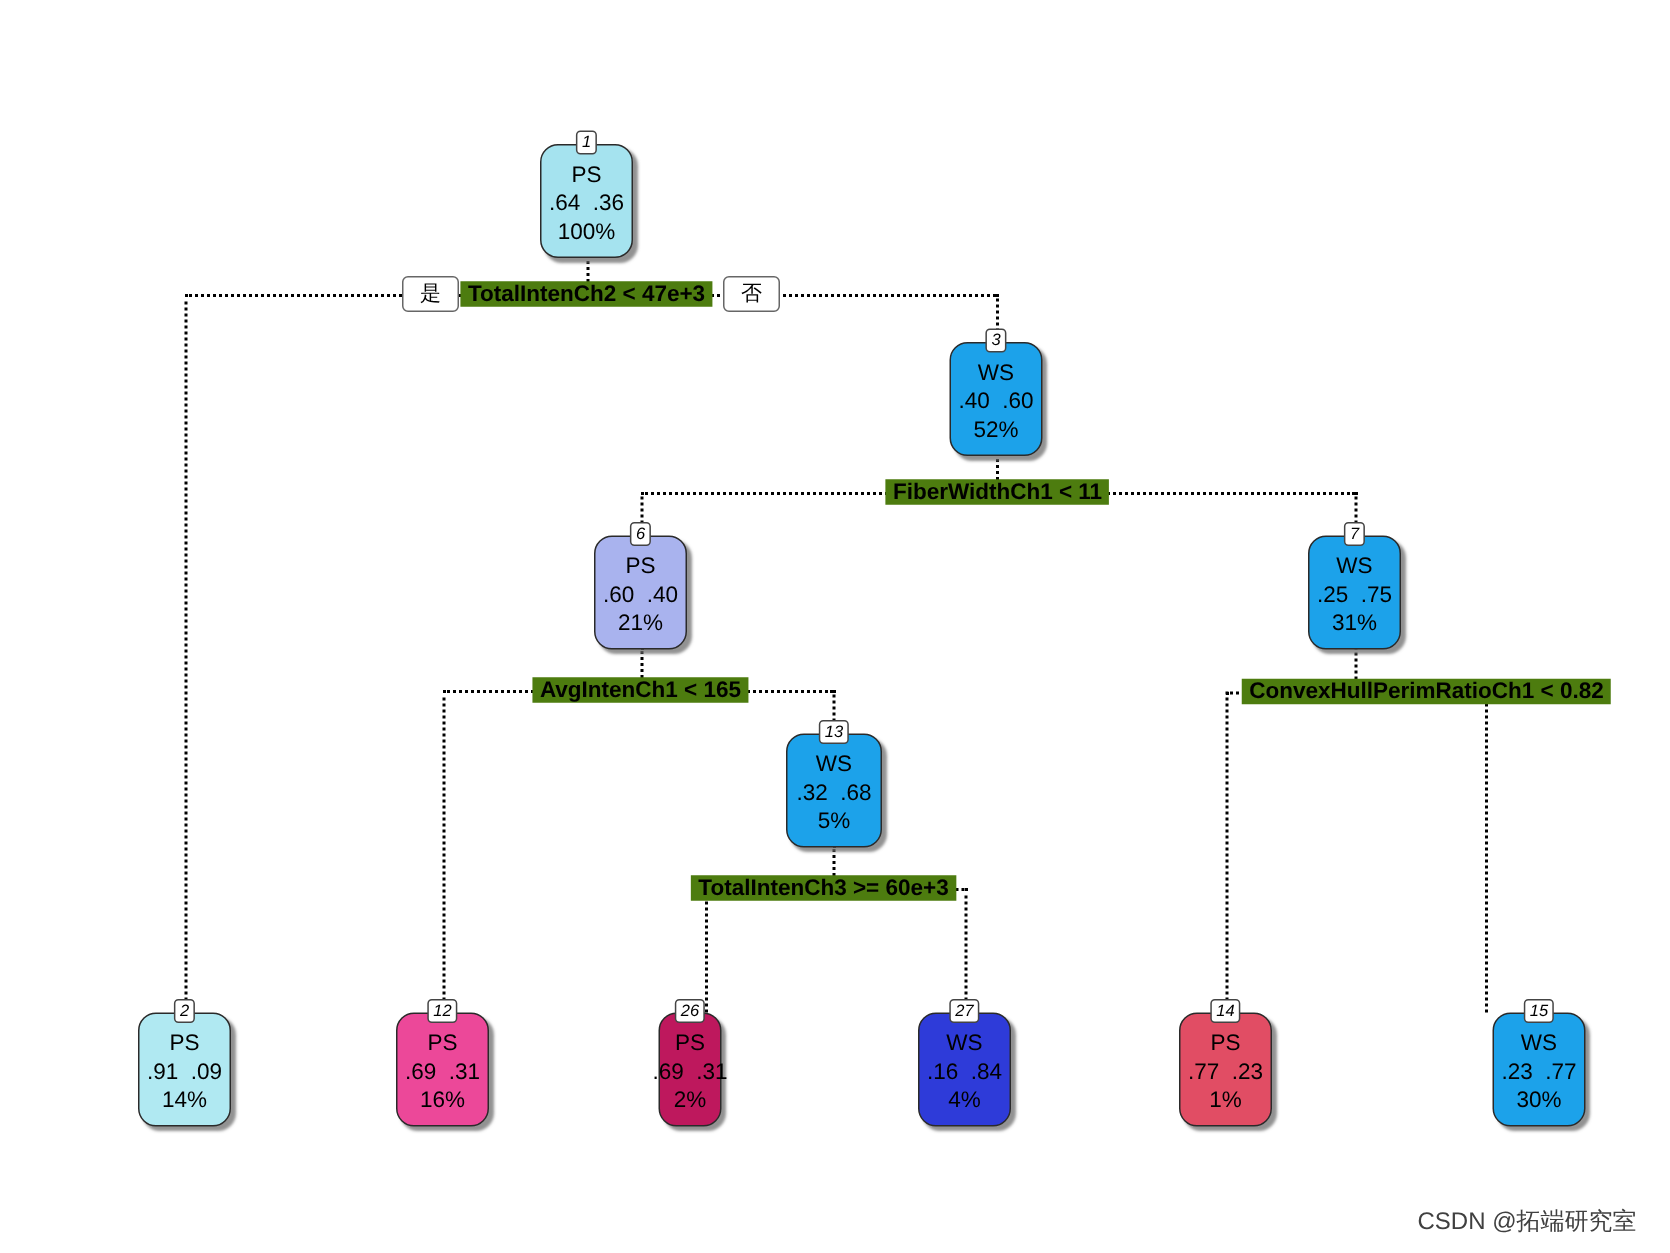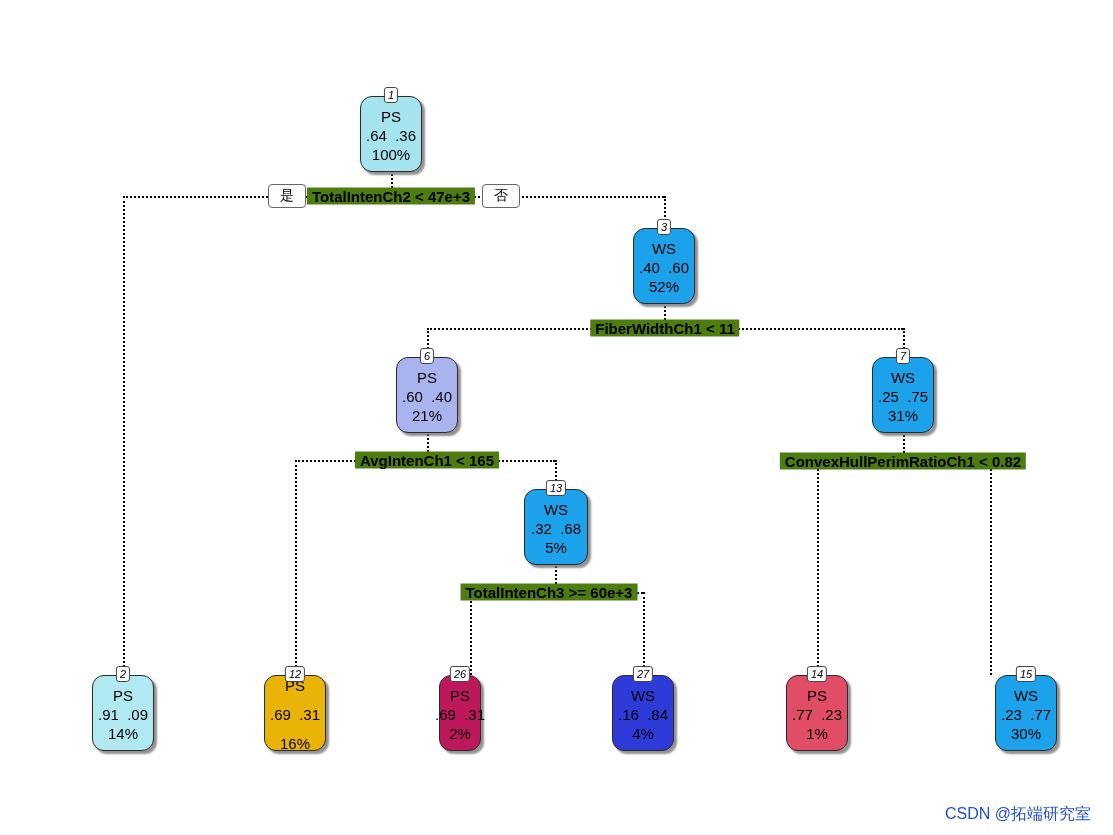--- a/index.html
+++ b/index.html
@@ -67,21 +67,21 @@
     line-height: 14px;
     padding: 0 3px;
     z-index: 5;
     color: #000;
   }
   .node .nprob { white-space: pre; text-align: center; }
   .watermark {
     position: absolute;
     right: 22px;
     bottom: 10px;
-    color: #1d4ed8;
+    color: #404040;
     font-size: 16px;
     z-index: 6;
   }
 </style>
 </head>
 <body>
 
 <div class="canvas">
   <div id="edges">
       <div class="edge v" style="left: 391px; top: 170px; height: 26px;"></div>
@@ -102,21 +102,21 @@
       <div class="edge v" style="left: 990px; top: 461px; height: 214px;"></div>
       <div class="edge v" style="left: 555px; top: 563px; height: 29px;"></div>
       <div class="edge h" style="left: 470px; top: 592px; width: 173px;"></div>
       <div class="edge v" style="left: 470px; top: 592px; height: 83px;"></div>
       <div class="edge v" style="left: 643px; top: 592px; height: 83px;"></div>
     </div>
   <div id="splits">
       <div class="split" style="left: 391px; top: 196px;">TotalIntenCh2 &lt; 47e+3</div>
       <div class="split" style="left: 665px; top: 328px;">FiberWidthCh1 &lt; 11</div>
       <div class="split" style="left: 427px; top: 460px; text-align: center;">AvgIntenCh1 &lt; 165</div>
-      <div class="split" style="left: 903px; top: 461px;">ConvexHullPerimRatioCh1 &lt; 0.82</div>
+      <div class="split" style="left: 951px; top: 461px;">ConvexHullPerimRatioCh1 &lt; 0.82</div>
       <div class="split" style="left: 549px; top: 592px;">TotalIntenCh3 &gt;= 60e+3</div>
     </div>
   <div id="branches">
       <div class="branch" style="left: 287px; top: 196px;">是</div>
       <div class="branch" style="left: 501px; top: 196px;">否</div>
     </div>
   <div id="nodes">
       <div class="node" style="left: 360px; top: 96px; width: 62px; height: 76px; background: rgb(165, 227, 239);">
         <span class="nid">1</span>
         <div class="ncls">PS</div>
@@ -146,21 +146,21 @@
         <div class="ncls">WS</div>
         <div class="nprob">.32  .68</div>
         <div class="npct">5%</div>
       </div>
       <div class="node" style="left: 92px; top: 675px; width: 62px; height: 76px; background: rgb(176, 233, 242);">
         <span class="nid">2</span>
         <div class="ncls">PS</div>
         <div class="nprob">.91  .09</div>
         <div class="npct">14%</div>
       </div>
-      <div class="node" style="left: 264px; top: 675px; width: 62px; height: 76px; background: #eab308; gap: 10px;">
+      <div class="node" style="left: 264px; top: 675px; width: 62px; height: 76px; background: #ec4899;">
         <span class="nid">12</span>
         <div class="ncls">PS</div>
         <div class="nprob">.69  .31</div>
         <div class="npct">16%</div>
       </div>
       <div class="node" style="left: 439px; top: 675px; width: 42px; height: 76px; background: #be185d;">
         <span class="nid">26</span>
         <div class="ncls">PS</div>
         <div class="nprob">.69  .31</div>
         <div class="npct">2%</div>

